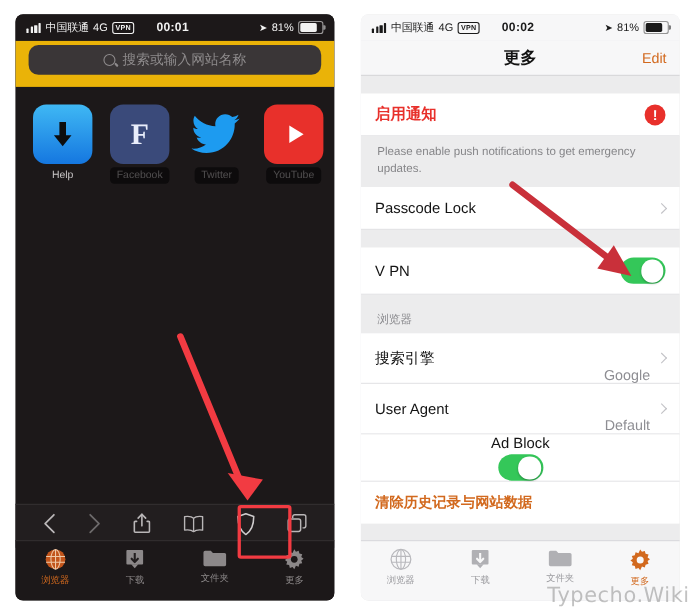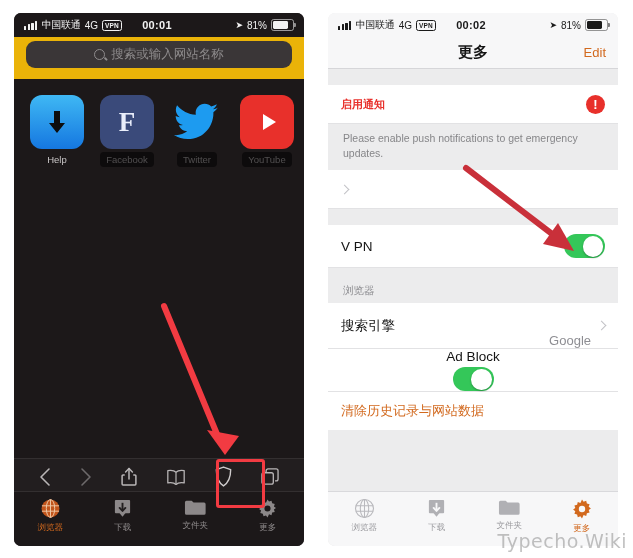--- a/index.html
+++ b/index.html
@@ -70,23 +70,23 @@
   .tabbar.lightbar .tab-label{color:#9b9b9f;}
   .tab.active .tab-label{color:#d2691e;}
 
   
   .navbar{height:31px;background:#f7f7f8;border-bottom:1px solid #d6d6d9;position:relative;display:flex;align-items:center;justify-content:center;}
   .nav-title{font-size:15px;font-weight:bold;color:#141414;}
   .nav-edit{position:absolute;right:12px;font-size:13px;color:#d2691e;}
   .settings{background:#ececed;height:100%;overflow:hidden;}
   .gap{height:16px;}
   .cell{background:#ffffff;min-height:38px;display:flex;align-items:center;padding:0 13px;border-bottom:1px solid #e2e2e4;position:relative;}
-  .cell:last-child{border-bottom:none;}
+  .cell:last-child{border-bottom:none;font-weight:bold;}
   .cell-title{font-size:13.5px;color:#141414;flex:1;}
-  .cell-title.red{color:#e8302b;font-weight:bold;font-size:11px;}
+  .cell-title.red{color:#e8302b;font-weight:bold;font-size:14px;}
   .cell-title.orange{color:#d2691e;font-size:13px;}
   .cell-value{font-size:13px;color:#8e8e93;margin-right:7px;margin-top:30px;}
   .chev{width:6px;height:6px;border-right:1.6px solid #c2c2c6;border-top:1.6px solid #c2c2c6;transform:rotate(45deg);display:inline-block;}
   .badge{width:19px;height:19px;border-radius:50%;background:#e8302b;color:#fff;font-size:13px;font-weight:bold;display:flex;align-items:center;justify-content:center;line-height:1;}
   .footnote{font-size:10.5px;color:#868689;line-height:1.45;padding:7px 15px 9px;}
   .sect-hdr{font-size:10.5px;color:#8a8a8e;padding:16px 15px 5px;}
   .switch{width:41px;height:24px;border-radius:12px;background:#34c759;position:relative;flex:0 0 auto;}
   .switch i{position:absolute;top:1.8px;right:1.8px;width:20.4px;height:20.4px;border-radius:50%;background:#fff;box-shadow:0 1px 2px rgba(0,0,0,.3);display:block;}
 
   
@@ -262,37 +262,43 @@
     <div class="settings">
       <div class="gap"></div>
 
       <div class="cell">
         <span class="cell-title red">启用通知</span>
         <span class="badge">!</span>
       </div>
       <div class="footnote">Please enable push notifications to get emergency updates.</div>
 
       <div class="cell">
+        <span class="cell-title">Passcode Lock</span>
         <span class="chev"></span>
       </div>
 
       <div class="gap"></div>
 
       <div class="cell" style="min-height:42px;">
         <span class="cell-title">V PN</span>
         <span class="switch">
             <i></i>
           </span>
       </div>
 
       <div class="sect-hdr">浏览器</div>
 
       <div class="cell">
         <span class="cell-title">搜索引擎</span>
         <span class="cell-value">Google</span>
+        <span class="chev"></span>
+      </div>
+      <div class="cell">
+        <span class="cell-title">User Agent</span>
+        <span class="cell-value">Default</span>
         <span class="chev"></span>
       </div>
       <div class="cell" style="min-height:42px;flex-direction:column;">
         <span class="cell-title">Ad Block</span>
         <span class="switch">
             <i></i>
           </span>
       </div>
       <div class="cell">
         <span class="cell-title orange">清除历史记录与网站数据</span>

